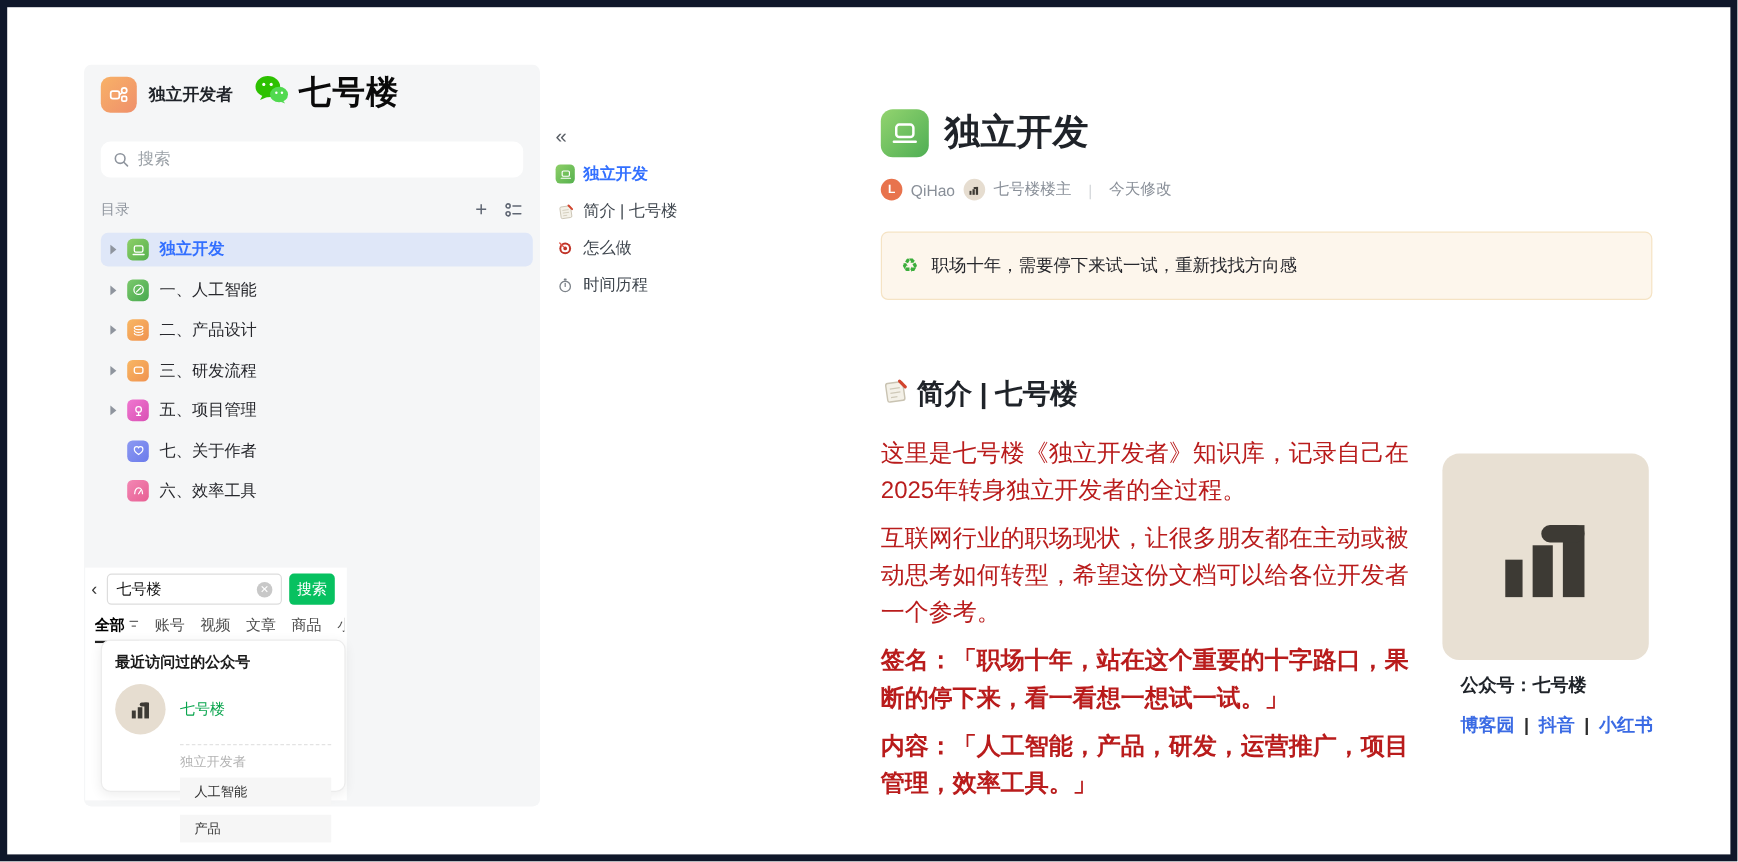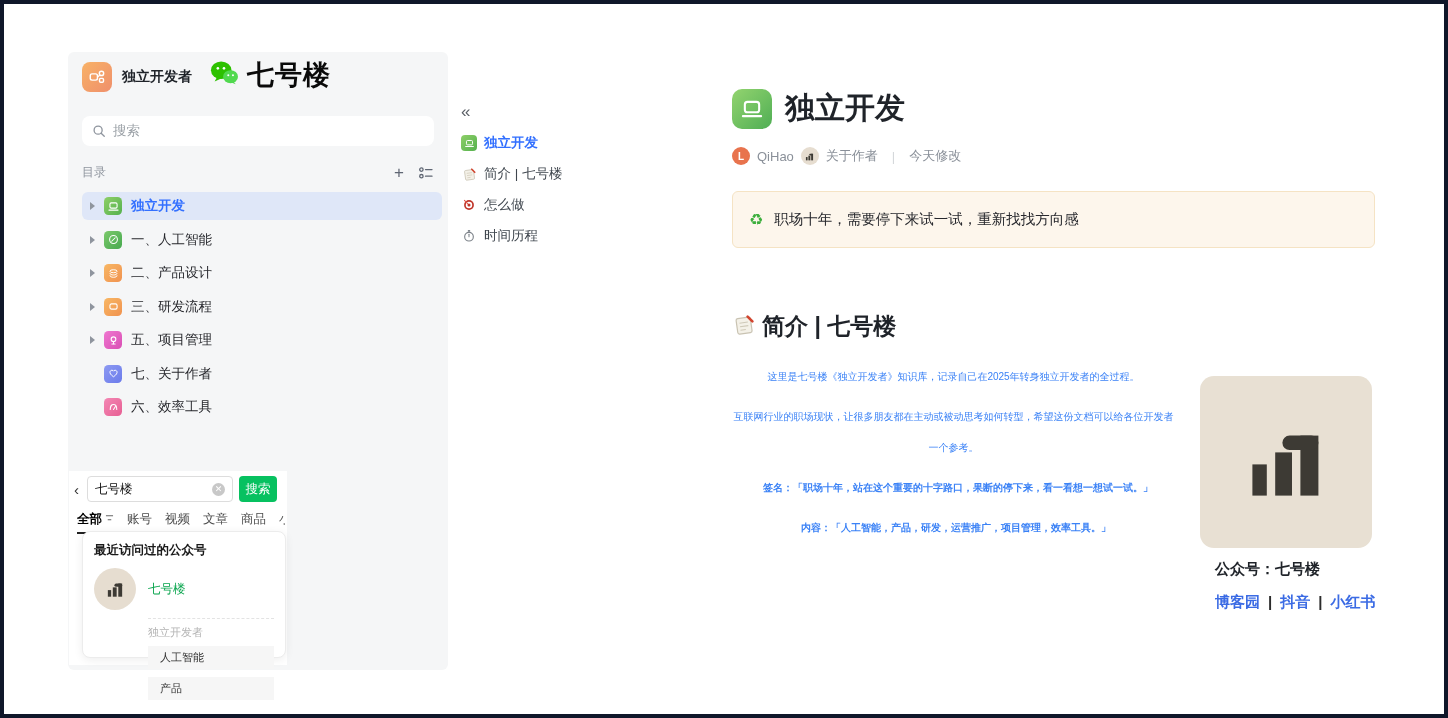--- a/index.html
+++ b/index.html
@@ -1,17 +1,17 @@
 <!DOCTYPE html>
 <html><head>
 <meta charset="utf-8">
 <style>
   * { margin:0; padding:0; box-sizing:border-box; }
   html,body { width:1448px; height:718px; background:#fff; font-family:"Liberation Sans","DejaVu Sans",sans-serif; }
-  .frame { position:relative; width:1448px; height:718px; background:#fff; border:4px solid #0f172a; overflow:hidden; }
+  .frame { position:relative; width:1448px; height:718px; background:#fff; border:6px solid #0f172a; overflow:hidden; }
 
   
   .sidebar { position:absolute; left:64px; top:48px; width:380px; height:618px; background:#f5f6f7; border-radius:6px; }
   .ws-header { position:absolute; left:14px; top:10px; display:flex; align-items:center; gap:10px; }
   .ws-logo { width:30px; height:30px; border-radius:8px; background:linear-gradient(135deg,#f8b267,#ef8f6b); display:flex; align-items:center; justify-content:center; }
   .ws-name { font-size:14px; font-weight:700; color:#1f2329; }
 
   .wx-title { position:absolute; left:141px; top:5px; display:flex; align-items:center; gap:8px; }
   .wx-title .t { font-size:27px; font-weight:800; color:#0a0a0a; letter-spacing:1px; }
 
@@ -80,21 +80,21 @@
   .byline { display:flex; align-items:center; gap:7px; margin-top:18px; color:#8a9099; font-size:13px; }
   .av { width:18px; height:18px; border-radius:50%; display:flex; align-items:center; justify-content:center; }
   .av-orange { background:#e8734d; color:#fff; font-size:10px; font-weight:700; }
   .av-beige { background:#e6ddd0; }
   .byline .sep { color:#d4d7da; margin:0 7px; }
   .callout { margin-top:26px; width:643px; height:57px; background:#fdf6ec; border:1px solid #f5e3c4; border-radius:6px; display:flex; align-items:center; padding:0 16px; gap:11px; }
   .recycle { color:#3cae3c; font-size:16px; font-family:"DejaVu Sans",sans-serif; }
   .callout .txt { font-size:14.5px; color:#27282d; }
   .section-h { display:flex; align-items:center; gap:6px; margin-top:63px; }
   .section-h .txt { font-size:23px; font-weight:800; color:#1f2329; }
-  .body-copy { margin-top:19px; width:443px; font-size:10px; line-height:31px; color:#3b82f6;text-align:center; }
+  .body-copy { margin-top:19px; width:443px; font-size:20px; line-height:31px; color:#b91c1c; }
   .body-copy p + p { margin-top:9px; }
   .sig { margin-top:44px; width:452px; font-weight:700; }
   .cont { margin-top:63px; width:448px; font-weight:700; }
 
   .acct-card { position:absolute; left:1196px; top:372px; width:172px; height:172px; border-radius:14px; background:#e8e0d3; display:flex; align-items:center; justify-content:center; }
   .acct-label { position:absolute; left:1211px; top:556px; font-size:15px; font-weight:700; color:#1f2329; }
   .acct-links { position:absolute; left:1211px; top:589px; font-size:15px; font-weight:700; }
   .acct-links a { color:#3b6be4; text-decoration:none; }
   .acct-links .sep { color:#2c2c2c; margin:0 8px; }
 </style>
@@ -330,21 +330,21 @@
       <span class="av av-orange">L</span>
       <span>QiHao</span>
       <span class="av av-beige">
         <svg width="11" height="11" viewBox="0 0 40 40">
             <rect x="7" y="22" width="6" height="12" fill="#3d3a34"></rect>
             <rect x="16" y="17" width="7" height="17" fill="#3d3a34"></rect>
             <rect x="26" y="10" width="7" height="24" fill="#3d3a34"></rect>
             <rect x="19" y="10" width="14" height="6" rx="3" fill="#3d3a34"></rect>
           </svg>
       </span>
-      <span>关于作者</span>
+      <span>七号楼楼主</span>
       <span class="sep">|</span>
       <span>今天修改</span>
     </div>
 
     <div class="callout">
       <span class="recycle">♻</span>
       <span class="txt">职场十年，需要停下来试一试，重新找找方向感</span>
     </div>
 
     <div class="section-h">

